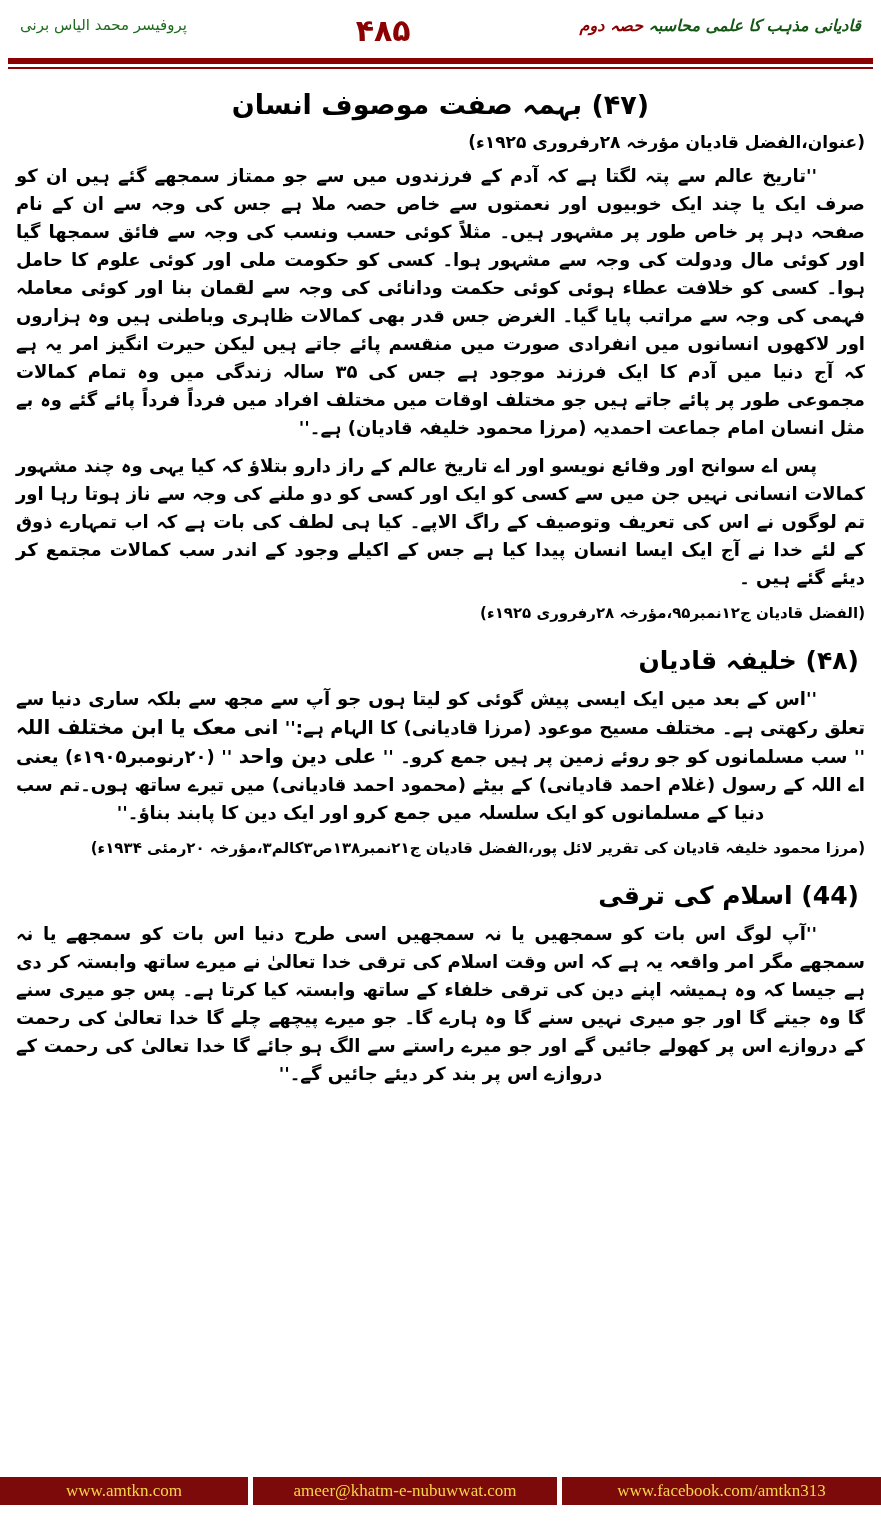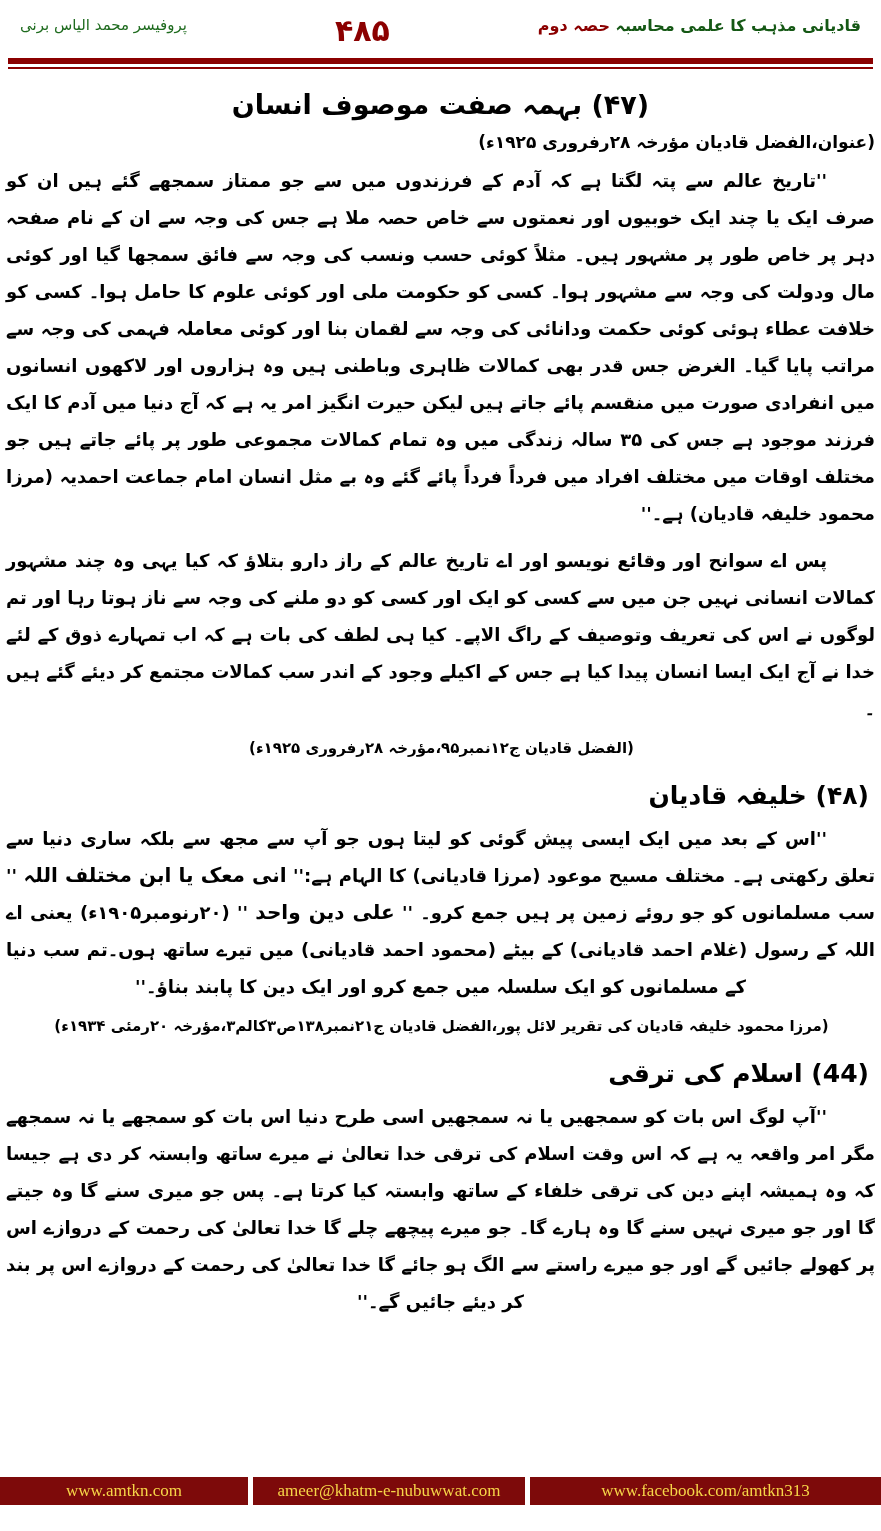--- a/index.html
+++ b/index.html
@@ -3,44 +3,44 @@
 <meta charset="utf-8">
 <style>
   html,body{margin:0;padding:0;background:#ffffff;}
   body{width:881px;height:1531px;font-family:"DejaVu Sans",sans-serif;}
   .page{position:relative;width:881px;height:1531px;background:#ffffff;overflow:hidden;}
 
   
   .header{display:flex;justify-content:space-between;align-items:flex-start;padding:16px 20px 0 20px;}
   .author{color:#1e6b1e;font-size:15px;font-weight:normal;direction:rtl;}
   .pagenum{color:#8b0000;font-size:30px;font-weight:bold;line-height:1;}
-  .booktitle{color:#155815;font-size:16px;font-weight:bold;direction:rtl;text-align:right;}
+  .booktitle{color:#155815;font-size:16px;font-weight:bold;direction:rtl;text-align:right;font-style:italic;}
   .bookpart{color:#8b0000;}
   .rules{margin:12px 8px 0 8px;}
   .rule-thick{height:6px;background:#8b0000;}
   .rule-thin{height:2px;background:#8b0000;margin-top:3px;}
 
   
-  .content{direction:rtl;padding:0 6px;color:#000;}
+  .content{direction:rtl;padding:0 16px;color:#000;}
   .h1{text-align:center;font-size:27px;font-weight:bold;margin-top:20px;}
   .subtitle{text-align:right;font-size:17px;font-weight:bold;margin-top:12px;}
-  .para{font-size:18px;line-height:37px;text-align:justify;margin:10px 0 0 0;font-weight:bold;}
+  .para{font-size:18px;line-height:28px;text-align:justify;margin:10px 0 0 0;font-weight:bold;}
   .indent{text-indent:48px;}
   .center-last{text-align-last:center;}
   .footnote{font-size:16px;font-weight:bold;margin-top:4px;padding-right:100px;line-height:36px;}
-  .citation{direction:rtl;text-align:center;font-size:15px;font-weight:bold;margin:12px 0 0 2px;}
+  .citation{direction:rtl;text-align:right;font-size:15px;font-weight:bold;margin:12px 0 0 2px;}
   .h2{text-align:right;font-size:25px;font-weight:bold;margin-top:24px;padding-right:6px;}
   .arabic{font-weight:bold;letter-spacing:5px;font-size:20px;}
 
   
   .footer{position:absolute;left:0;right:0;bottom:26px;display:flex;height:28px;text-align:right;}
   .fseg{background:#7d0a0a;color:#f7d648;display:flex;align-items:center;justify-content:center;
         font-family:"Liberation Serif",serif;font-size:17px;}
   .gap{width:5px;background:#ffffff;}
-  .w1{width:248px;} .w2{width:272px;} .grow{flex:1;}
+  .w1{width:248px;} .w2{width:304px;} .grow{flex:1;}
 </style>
 </head>
 <body>
 
 <div class="page">
 
   <div class="header">
     <div class="author">پروفیسر محمد الیاس برنی</div>
     <div class="pagenum">۴۸۵</div>
     <div class="booktitle">

